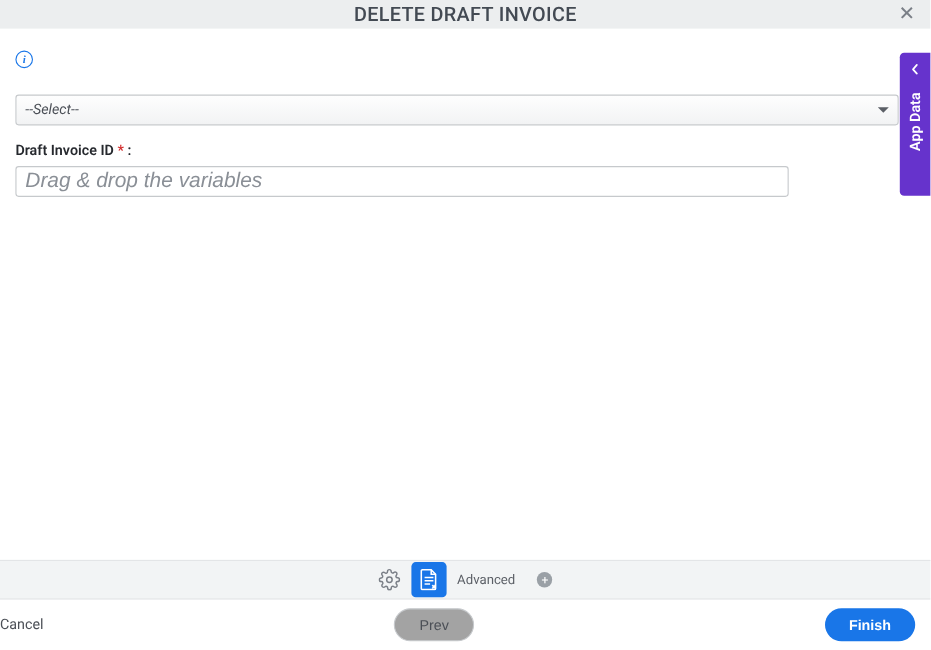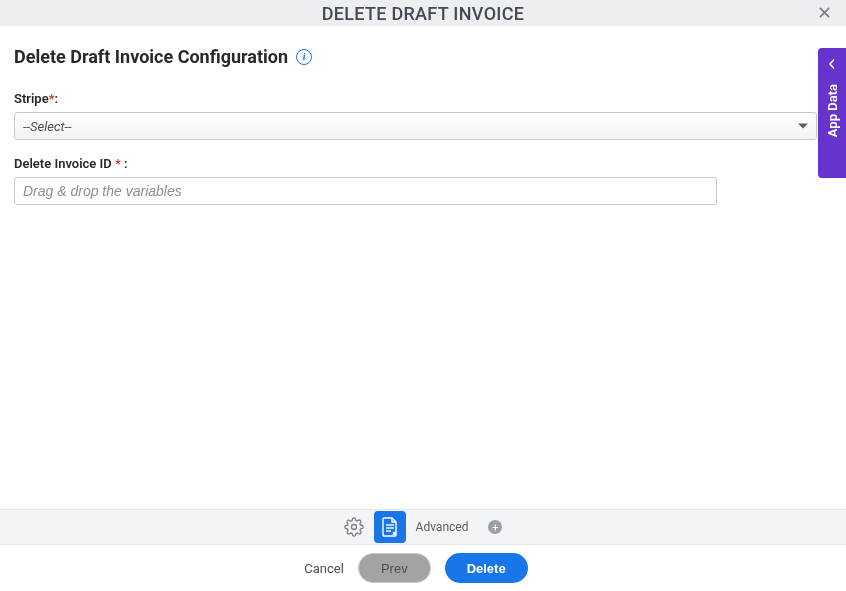--- a/index.html
+++ b/index.html
@@ -111,21 +111,21 @@
       cursor: pointer;
       line-height: 1;
       font-weight: 300;
     }
     .text-input {
       width: 703px;
       height: 28px;
       border: 1px solid #c6c9cc;
       border-radius: 3px;
       padding: 0 8px;
-      font-size: 14px;
+      font-size: 19px;
       font-style: italic;
       color: #8a8f96;
       outline: none;
     }
     .text-input::placeholder {
       font-style: italic;
       color: #8a8f96;
     }
     .app-data-tab {
       position: absolute;
@@ -206,21 +206,21 @@
       line-height: 1;
     }
     .footer {
       position: absolute;
       bottom: 0;
       left: 0;
       right: 0;
       height: 46px;
       display: flex;
       align-items: center;
-      justify-content: center;
+      justify-content: space-between;
       gap: 14px;
       padding-right: 14px;
     }
     .btn-cancel-text {
       font-size: 13px;
       color: #4b4f56;
       cursor: pointer;
     }
     .btn-prev {
       height: 30px;
@@ -247,40 +247,36 @@
 </head>
 <body>
 
 <div class="header">
   <span class="header-title">DELETE DRAFT INVOICE</span>
   <span class="close-btn">✕</span>
 </div>
 
 <div class="main">
   <div class="page-title-row">
-    <span class="page-title">Delete Draft Invoice Configuration</span>
     <span class="info-icon">i</span>
   </div>
 
   <div class="field-row">
-    <label class="field-label">
-      <span>Stripe</span><span class="asterisk">*</span>:
-    </label>
     <div class="select-wrapper">
       <div class="select-box">
         <span class="select-value">--Select--</span>
         <span class="select-arrow"></span>
       </div>
       <span class="plus-icon">+</span>
     </div>
   </div>
 
   <div class="field-row">
     <label class="field-label">
-      <span>Delete Invoice ID </span><span class="asterisk">*</span> :
+      <span>Draft Invoice ID </span><span class="asterisk">*</span> :
     </label>
     <input class="text-input" type="text" placeholder="Drag &amp; drop the variables" style="">
   </div>
 </div>
 
 <div class="app-data-tab">
   <span class="app-data-chevron">
     <svg width="10" height="10" viewBox="0 0 10 10">
         <path d="M6.5 1 L3 5 L6.5 9" stroke="#fff" stroke-width="1.6" fill="none" stroke-linecap="round" stroke-linejoin="round"></path>
       </svg>
@@ -307,14 +303,14 @@
   </span>
   <span class="advanced-group">
     <span class="advanced-text">Advanced</span>
     <span class="adv-plus">+</span>
   </span>
 </div>
 
 <div class="footer">
   <span class="btn-cancel-text">Cancel</span>
   <button class="btn-prev">Prev</button>
-  <button class="btn-finish">Delete</button>
+  <button class="btn-finish">Finish</button>
 </div>
 
 </body></html>

